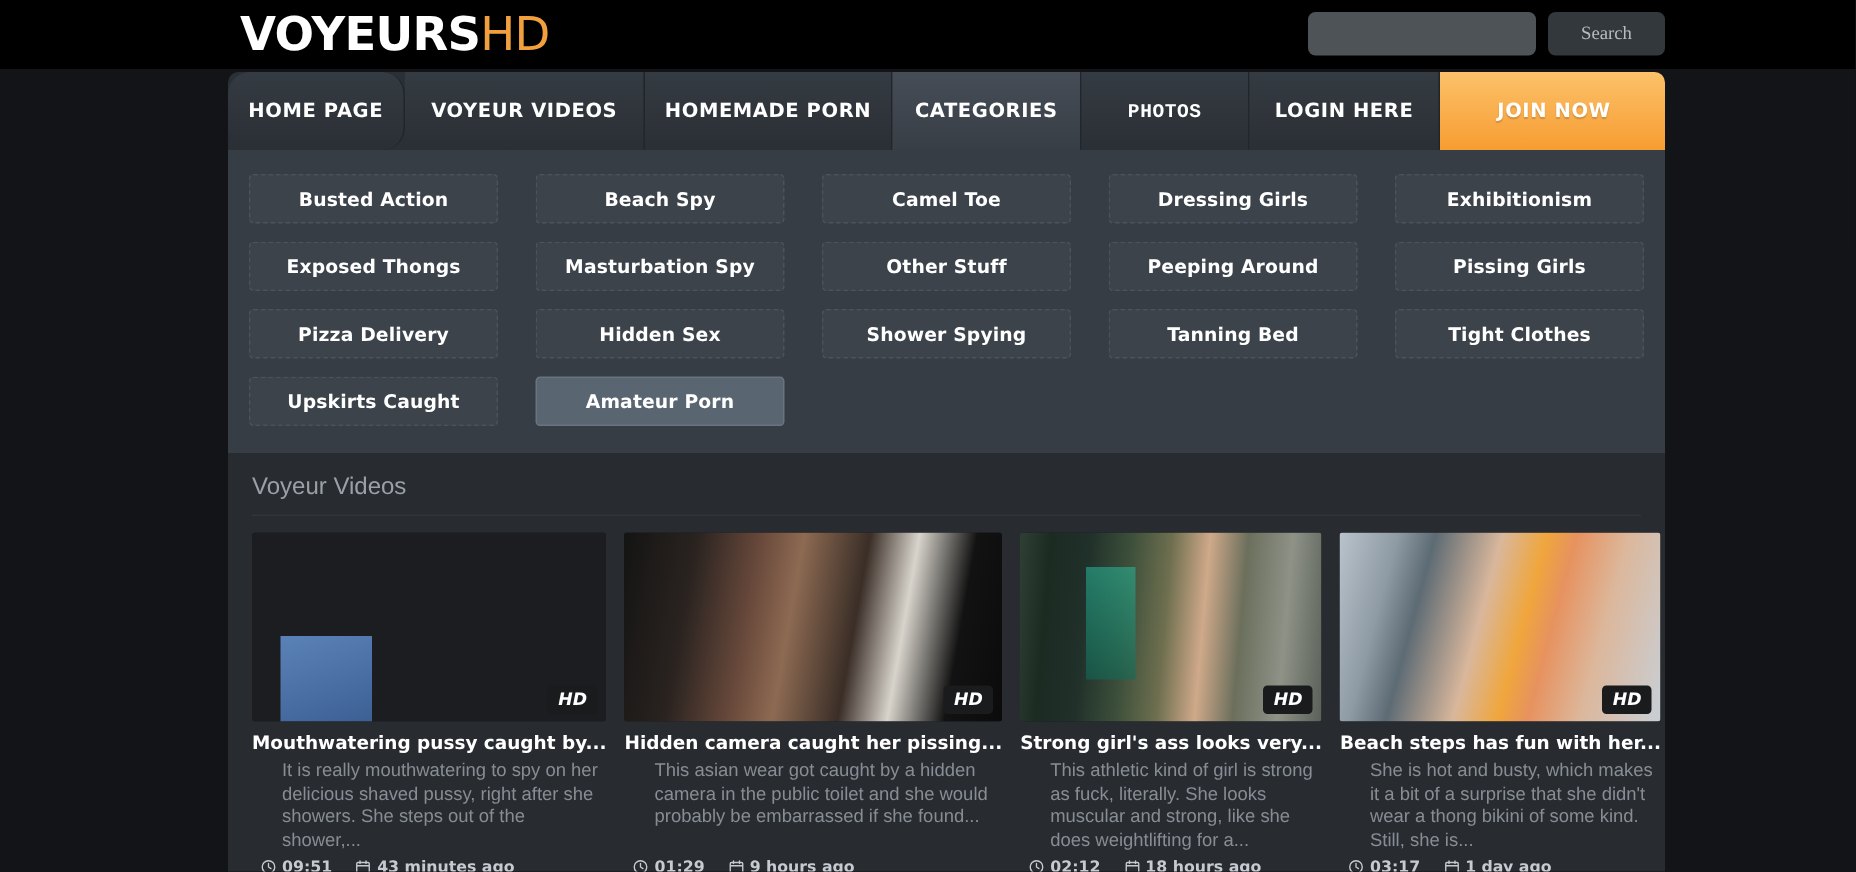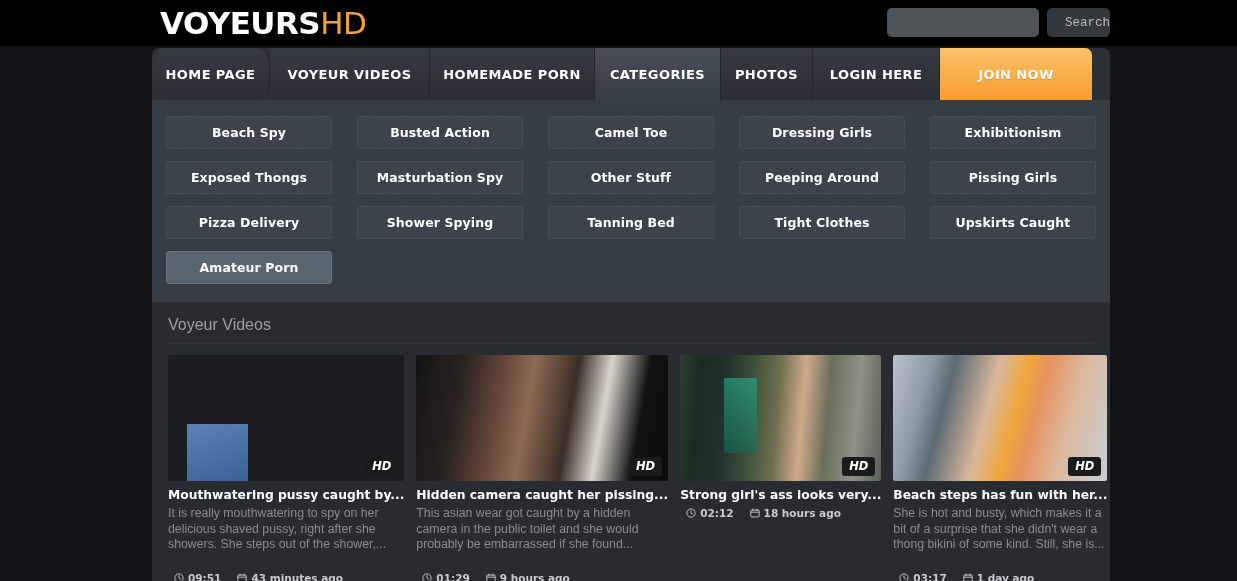--- a/index.html
+++ b/index.html
@@ -53,30 +53,29 @@
     border-radius: 5px;
     border: none;
     outline: none;
     background: #4e5358;
     color: #e3e3e3;
     padding: 0 9px;
     font-size: 12px;
     font-family: "Liberation Sans", sans-serif;
   }
   .search-btn {
-    width: 63px;
+    width: 78px;
     height: 29px;
     border-radius: 5px;
     border: none;
     background: #33383d;
     color: #b6bcc2;
     font-size: 12.5px;
     cursor: pointer;
-    font-family: Liberation Mono, monospace;
-    text-align: right;
+    font-family: Liberation Serif, serif;
   }
 
   
   .shell {
     position: absolute;
     left: 152px;
     top: 48px;
     width: 958px;
   }
   .nav {
@@ -199,20 +198,21 @@
     font-family: "DejaVu Sans", sans-serif;
   }
   .vid-desc {
     color: #878d94;
     font-size: 12.3px;
     line-height: 15.5px;
     margin-top: 3px;
     height: 62px;
     overflow: hidden;
     font-family: "Liberation Sans", sans-serif;
+    margin-left: 20px;
   }
   .vid-meta {
     display: flex;
     gap: 16px;
     margin-top: 4px;
     padding-left: 6px;
     color: #c6cbd1;
     font-size: 10.5px;
     font-weight: bold;
     align-items: center;
@@ -252,38 +252,39 @@
     </div>
   </div>
 
   <div class="shell">
 
     <nav class="nav" id="nav-root">
         <div class="nav-item" style="width: 118px; border-radius: 15px;">HOME PAGE</div>
         <div class="nav-item" style="width: 160px;">VOYEUR VIDEOS</div>
         <div class="nav-item" style="width: 165px;">HOMEMADE PORN</div>
         <div class="nav-item active" style="width: 126px;">CATEGORIES</div>
-        <div class="nav-item" style="width: 92px;">PHOTOS</div>
+        <div class="nav-item" style="width: 112px; font-family: Liberation Mono, monospace;">PHOTOS</div>
         <div class="nav-item" style="width: 127px;">LOGIN HERE</div>
         <div class="nav-item join" style="width: 152px;">JOIN NOW</div>
       </nav>
 
     <div class="cat-panel">
       <div class="cat-grid" id="cat-root">
+          <div class="cat-btn">Busted Action</div>
           <div class="cat-btn">Beach Spy</div>
-          <div class="cat-btn">Busted Action</div>
           <div class="cat-btn">Camel Toe</div>
           <div class="cat-btn">Dressing Girls</div>
           <div class="cat-btn">Exhibitionism</div>
           <div class="cat-btn">Exposed Thongs</div>
           <div class="cat-btn">Masturbation Spy</div>
           <div class="cat-btn">Other Stuff</div>
           <div class="cat-btn">Peeping Around</div>
           <div class="cat-btn">Pissing Girls</div>
           <div class="cat-btn">Pizza Delivery</div>
+          <div class="cat-btn">Hidden Sex</div>
           <div class="cat-btn">Shower Spying</div>
           <div class="cat-btn">Tanning Bed</div>
           <div class="cat-btn">Tight Clothes</div>
           <div class="cat-btn">Upskirts Caught</div>
           <div class="cat-btn selected">Amateur Porn</div>
         </div>
     </div>
 
     <div class="vid-section">
       <div class="section-title">Voyeur Videos</div>
@@ -337,20 +338,21 @@
                 <span>9 hours ago</span>
               </span>
             </div>
           </div>
           <div class="vid-card">
             <div class="thumb">
               <div class="scene sc3"></div>
               <div class="hd-badge">HD</div>
             </div>
             <div class="vid-title">Strong girl's ass looks very...</div>
+            <div class="vid-desc">This athletic kind of girl is strong as fuck, literally. She looks muscular and strong, like she does weightlifting for a...</div>
             <div class="vid-meta">
               <span class="meta-chunk">
                 <svg width="10" height="10" viewBox="0 0 12 12">
                   <circle cx="6" cy="6" r="5" fill="none" stroke="#c6cbd1" stroke-width="1.1"></circle>
                   <path d="M6 3.2V6l2 1.3" stroke="#c6cbd1" stroke-width="1.1" fill="none" stroke-linecap="round"></path>
                 </svg>
                 <span>02:12</span>
               </span>
               <span class="meta-chunk">
                 <svg width="10" height="10" viewBox="0 0 12 12">

